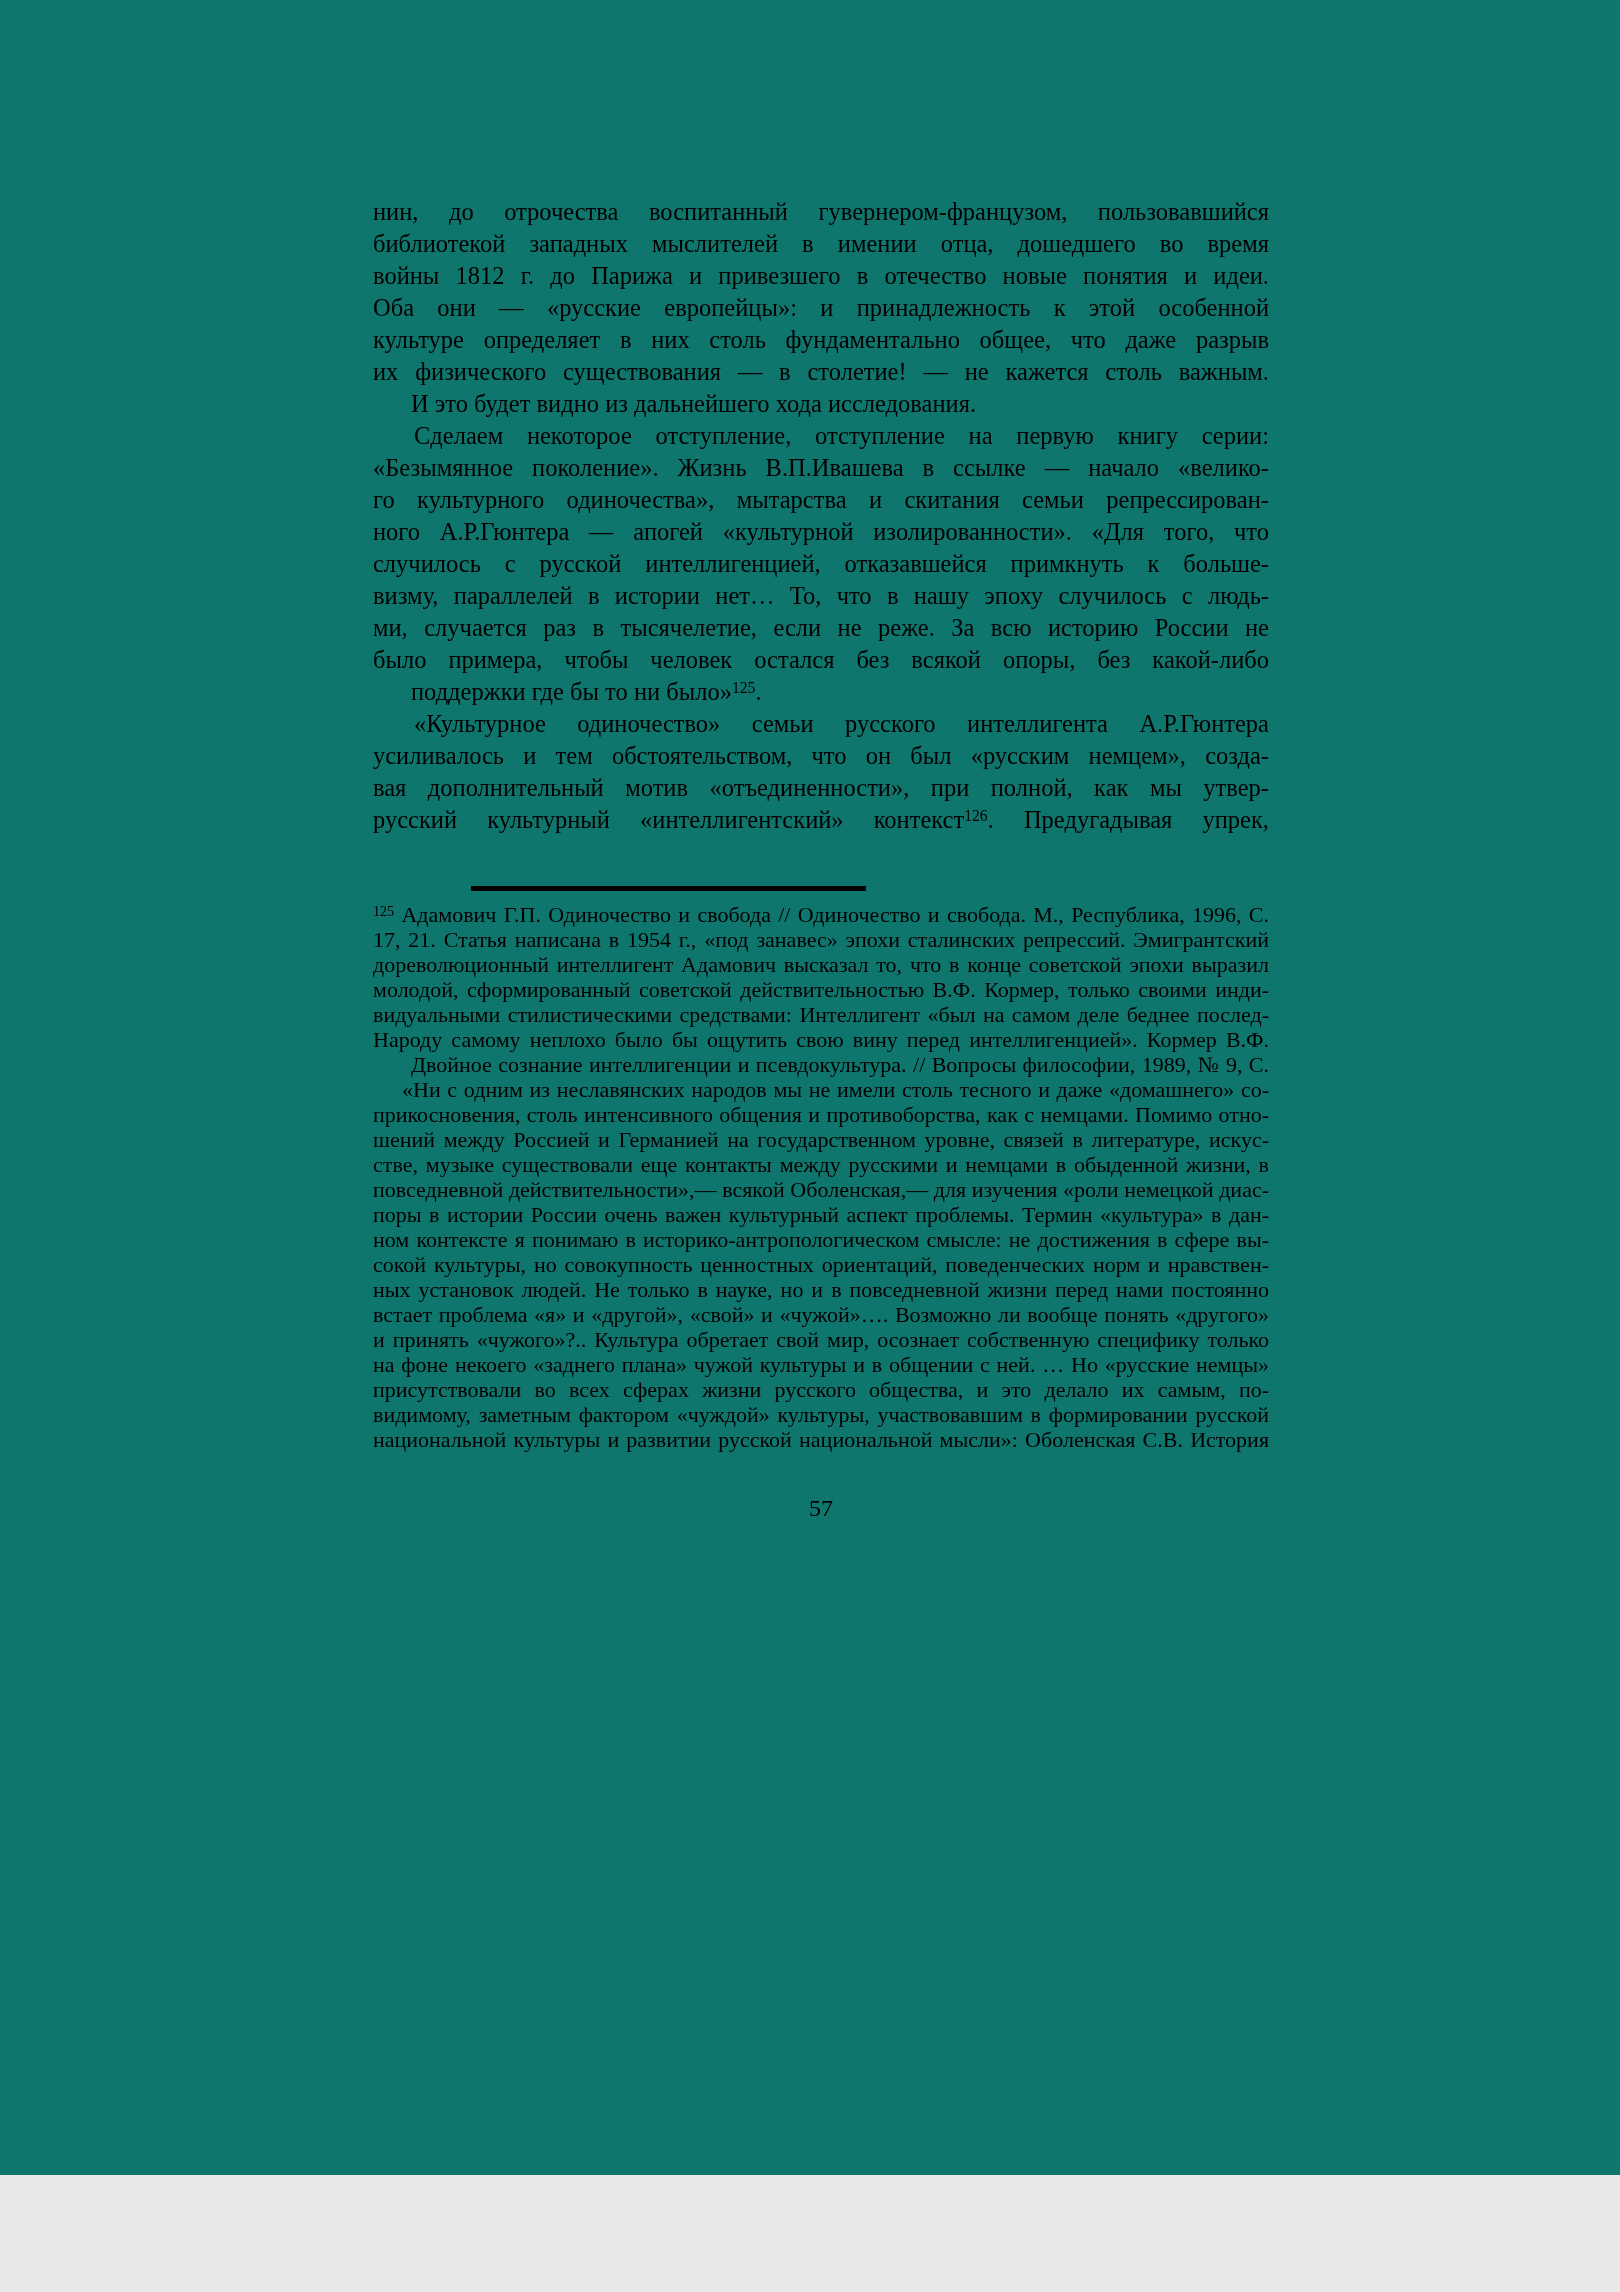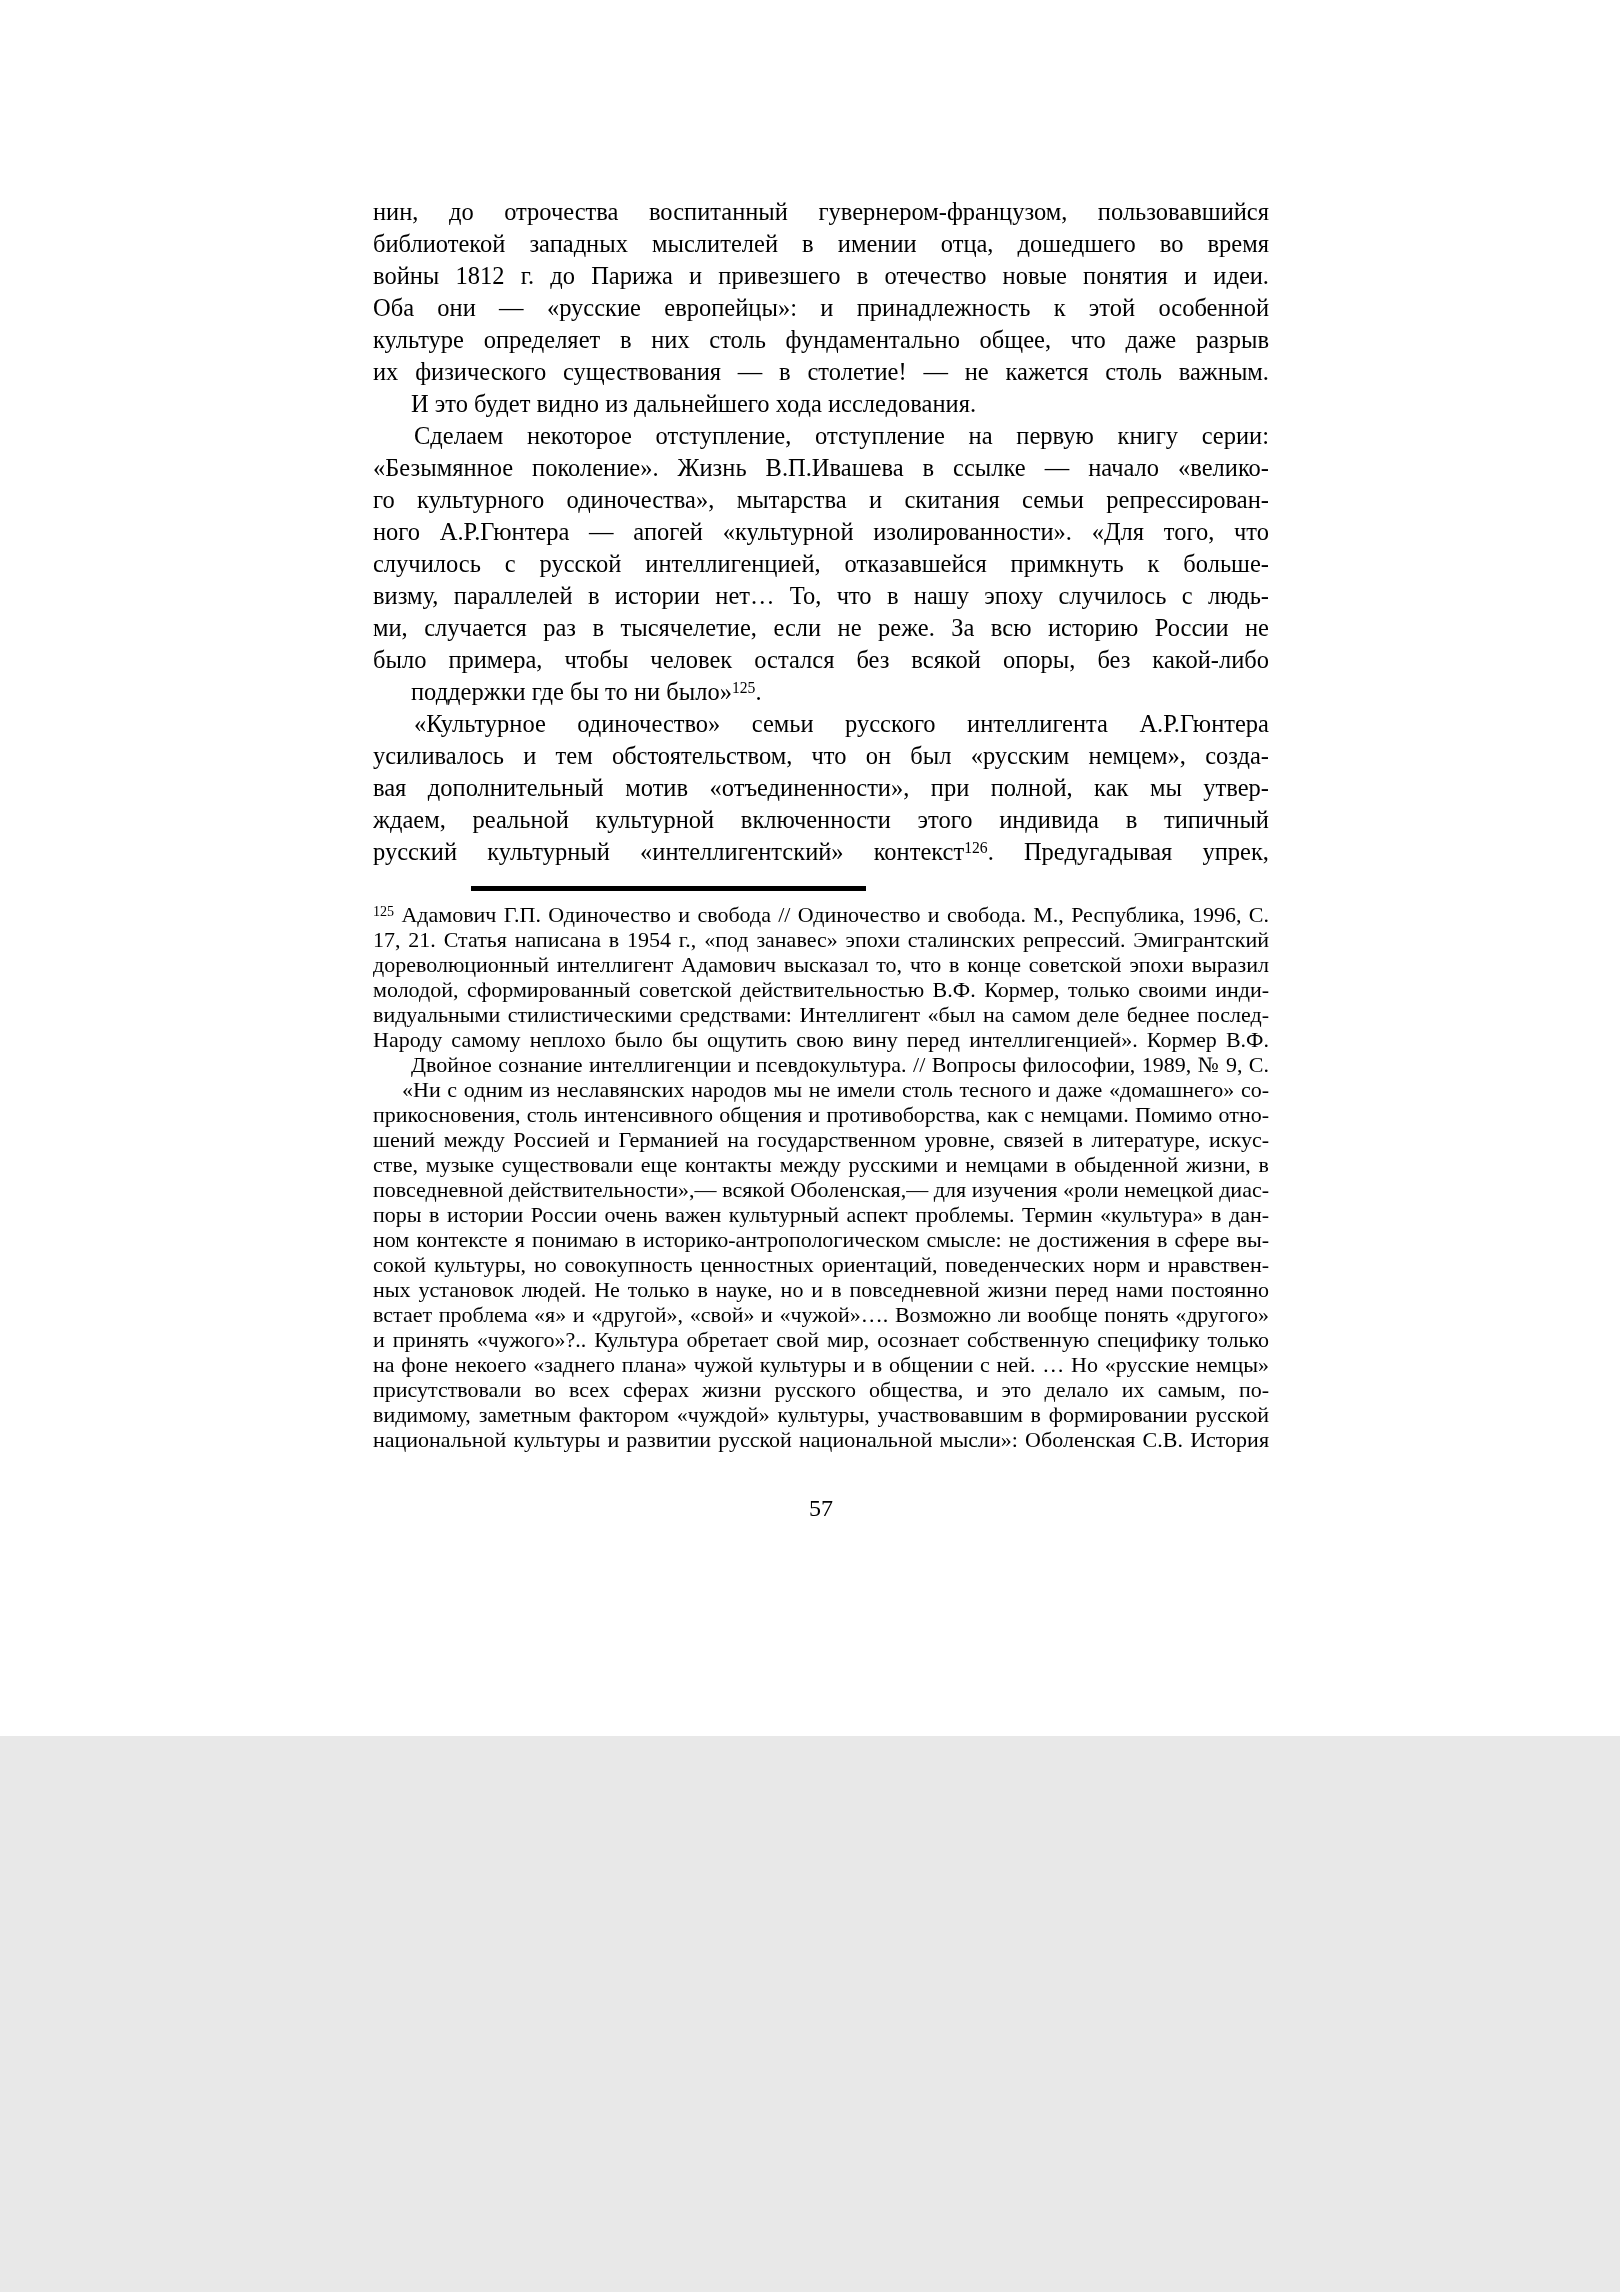--- a/index.html
+++ b/index.html
@@ -1,20 +1,20 @@
 <!DOCTYPE html>
 <html><head>
 <meta charset="utf-8">
 <style>
   html, body { margin: 0; padding: 0; background: #e8e8e8; }
   .page {
     position: relative;
     width: 1620px;
-    height: 1736px;
-    background: #ffffff;
+    height: 2175px;
+    background: #0f766e;
     font-family: "Liberation Serif", "DejaVu Serif", serif;
     color: #000000;
     overflow: hidden;
   }
   .body-text {
     position: absolute;
     left: 373px;
     top: 196px;
     width: 896px;
     font-size: 24.5px;
@@ -87,21 +87,20 @@
         <div class="jline">случилось с русской интеллигенцией, отказавшейся примкнуть к больше-</div>
         <div class="jline">визму, параллелей в истории нет… То, что в нашу эпоху случилось с людь-</div>
         <div class="jline">ми, случается раз в тысячелетие, если не реже. За всю историю России не</div>
         <div class="jline">было примера, чтобы человек остался без всякой опоры, без какой-либо</div>
         <div class="jline end">поддержки где бы то ни было»<sup>125</sup>.</div>
       </div>
       <div class="para">
         <div class="jline indent">«Культурное одиночество» семьи русского интеллигента А.Р.Гюнтера</div>
         <div class="jline">усиливалось и тем обстоятельством, что он был «русским немцем», созда-</div>
         <div class="jline">вая дополнительный мотив «отъединенности», при полной, как мы утвер-</div>
-        <div class="jline">ждаем, реальной культурной включенности этого индивида в типичный</div>
         <div class="jline">русский культурный «интеллигентский» контекст<sup>126</sup>. Предугадывая упрек,</div>
       </div>
     </div>
   <div class="fn-separator"></div>
   <div class="footnotes">
       <div class="para">
         <div class="jline"><sup>125</sup> Адамович Г.П. Одиночество и свобода // Одиночество и свобода. М., Республика, 1996, С.</div>
         <div class="jline">17, 21. Статья написана в 1954 г., «под занавес» эпохи сталинских репрессий. Эмигрантский</div>
         <div class="jline">дореволюционный интеллигент Адамович высказал то, что в конце советской эпохи выразил</div>
         <div class="jline">молодой, сформированный советской действительностью В.Ф. Кормер, только своими инди-</div>

